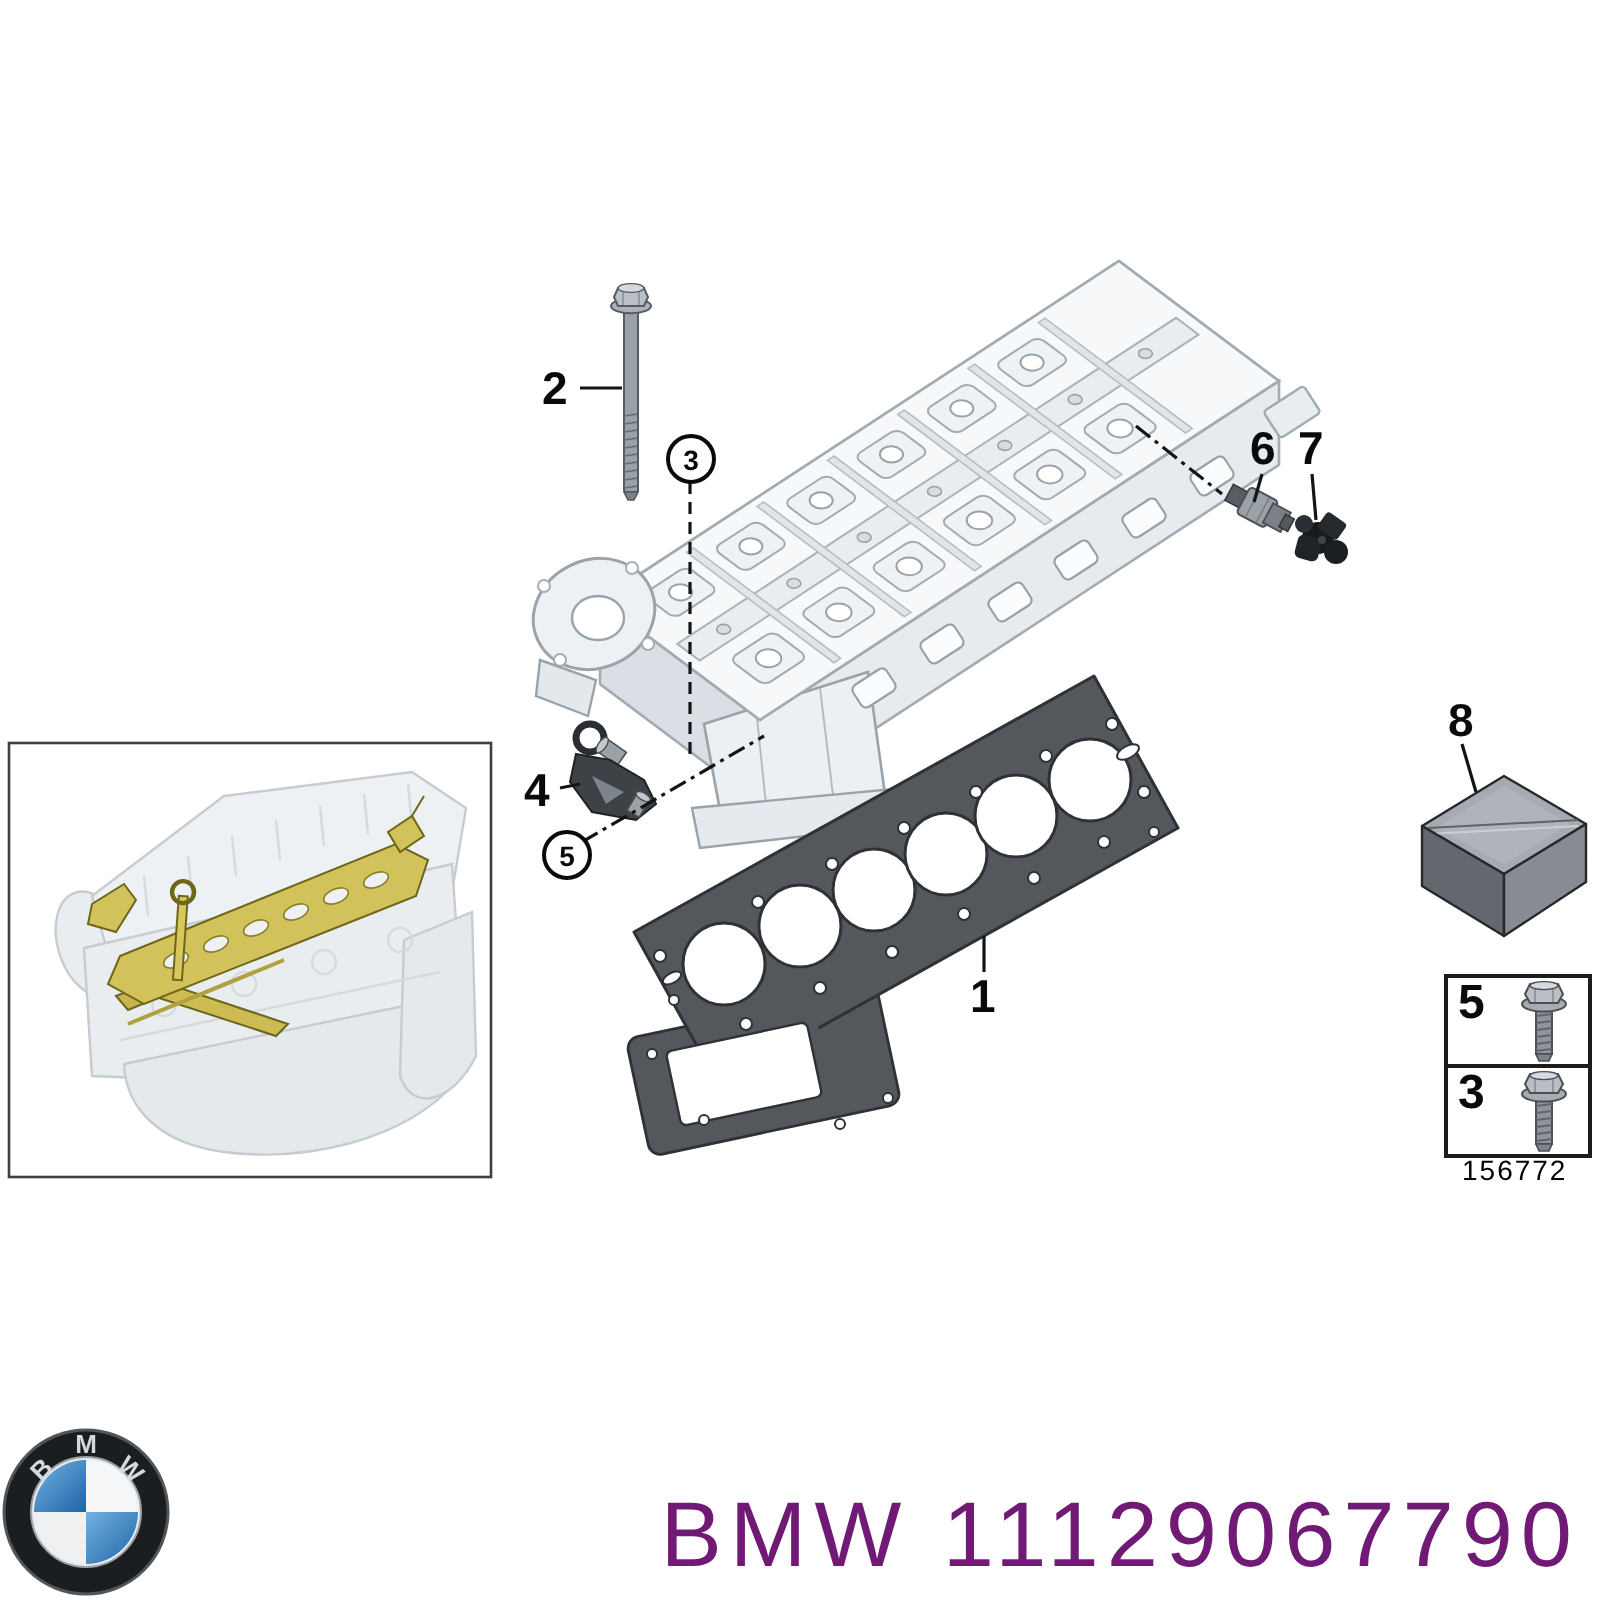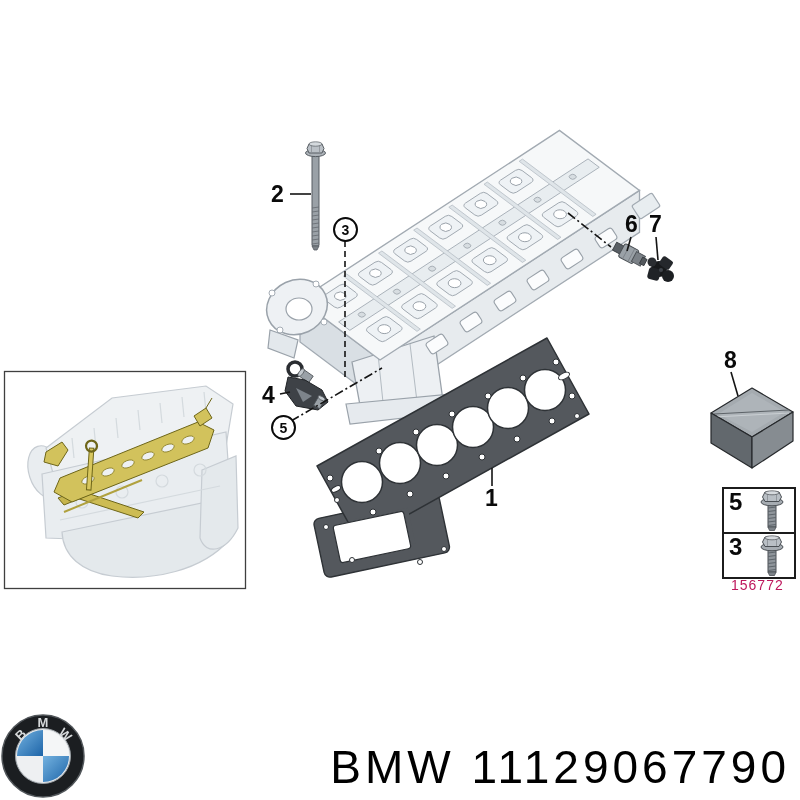--- a/index.html
+++ b/index.html
@@ -9,22 +9,22 @@
   #headTop *{vector-effect:non-scaling-stroke;}
   .num{position:absolute;font-weight:700;font-size:23px;color:#0a0a0a;line-height:1;}
   .circled{position:absolute;width:21px;height:21px;border:2px solid #0a0a0a;border-radius:50%;
            background:#fff;display:flex;align-items:center;justify-content:center;
            font-weight:700;font-size:14px;color:#0a0a0a;}
   .legend-box{position:absolute;left:722px;top:487px;width:70px;height:88px;border:2px solid #1c1c1c;background:#fff;}
   .legend-cell{position:relative;height:43px;}
   .legend-cell.first{border-bottom:2px solid #1c1c1c;}
   .legend-num{position:absolute;left:5px;top:1px;font-weight:700;font-size:24px;color:#0a0a0a;line-height:1;}
   .legend-bolt{position:absolute;right:6px;top:1px;}
-  .fig-num{position:absolute;left:731px;top:577px;font-size:14px;color:#be185d;letter-spacing:1px;}
-  .part-label{position:absolute;right:10px;top:740px;font-size:46px;letter-spacing:4px;color:#000000;white-space:nowrap;}
+  .fig-num{position:absolute;left:731px;top:577px;font-size:14px;color:#000000;letter-spacing:1px;}
+  .part-label{position:absolute;right:10px;top:740px;font-size:46px;letter-spacing:4px;color:#701a75;white-space:nowrap;}
   .bmw-logo{position:absolute;left:0px;top:713px;}
 </style>
 </head>
 <body>
 
 <div class="canvas">
 
   <svg class="art" width="800" height="800" viewBox="0 0 800 800">
     <defs>
       <linearGradient id="blueG" x1="0" y1="0" x2="1" y2="1">

